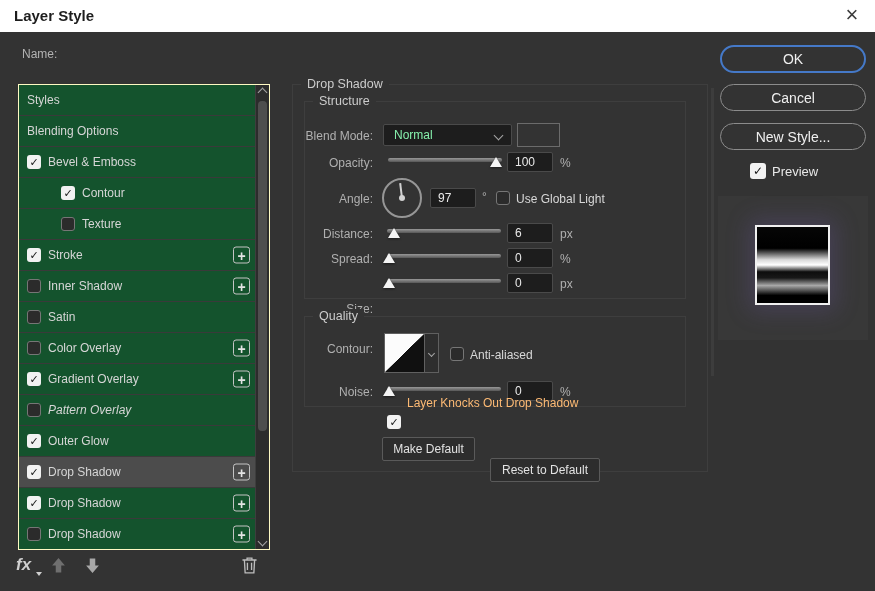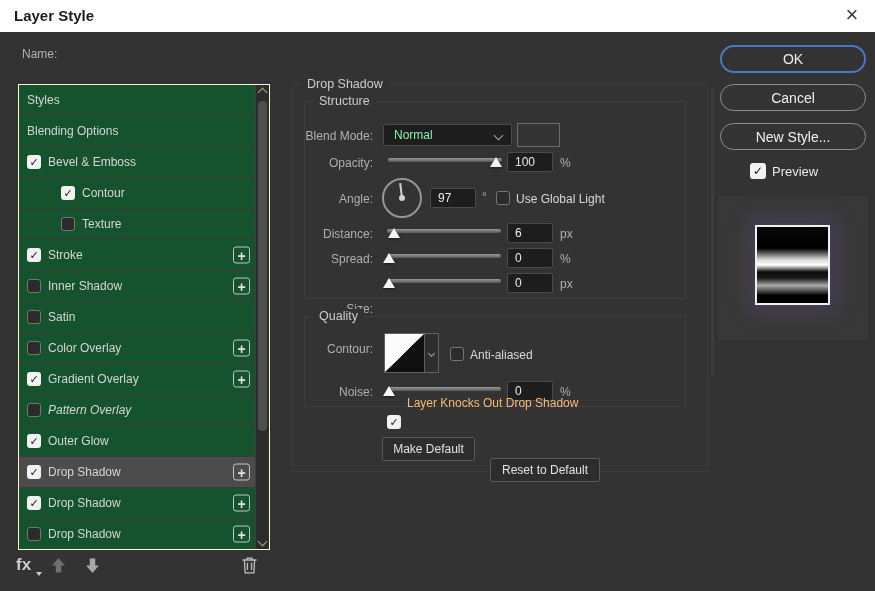--- a/index.html
+++ b/index.html
@@ -40,21 +40,21 @@
   #scrollbar { position:absolute; right:0; top:0; width:14px; height:464px; border-left:1px solid #3e3e3e; background:#2c2c2c; }
   #scroll-thumb { position:absolute; left:2px; top:16px; width:9px; height:330px; background:#4e4e4e; border-radius:4px; }
   .chev { width:7px; height:7px; border-right:1.6px solid #a6a6a6; border-bottom:1.6px solid #a6a6a6; }
   .chev.up { transform:rotate(-135deg); }
   .chev.down { transform:rotate(45deg); }
   #scroll-up { position:absolute; left:3px; top:4px; }
   #scroll-down { position:absolute; left:3px; bottom:4px; }
 
   
   #fx-toolbar { position:absolute; left:10px; top:522px; width:252px; height:30px; }
-  #fx-btn { position:absolute; left:6px; top:1px; font-weight:bold; font-size:17px; color:#cfcfcf; }
+  #fx-btn { position:absolute; left:6px; top:1px; font-style:italic; font-weight:bold; font-size:17px; color:#cfcfcf; }
   #fx-caret { position:absolute; left:26px; top:18px; width:0; height:0;
     border-left:3.5px solid transparent; border-right:3.5px solid transparent; border-top:4.5px solid #cfcfcf; }
   #up-btn { position:absolute; left:40px; top:3px; }
   #down-btn { position:absolute; left:74px; top:3px; }
   #trash-btn { position:absolute; right:4px; top:2px; }
 
   
   .groupbox { position:absolute; border:1px solid #3e3e3e; }
   .grouplabel { position:absolute; top:-8px; left:8px; background:#333333; padding:0 6px; color:#cccccc; font-size:12.5px; }
 

